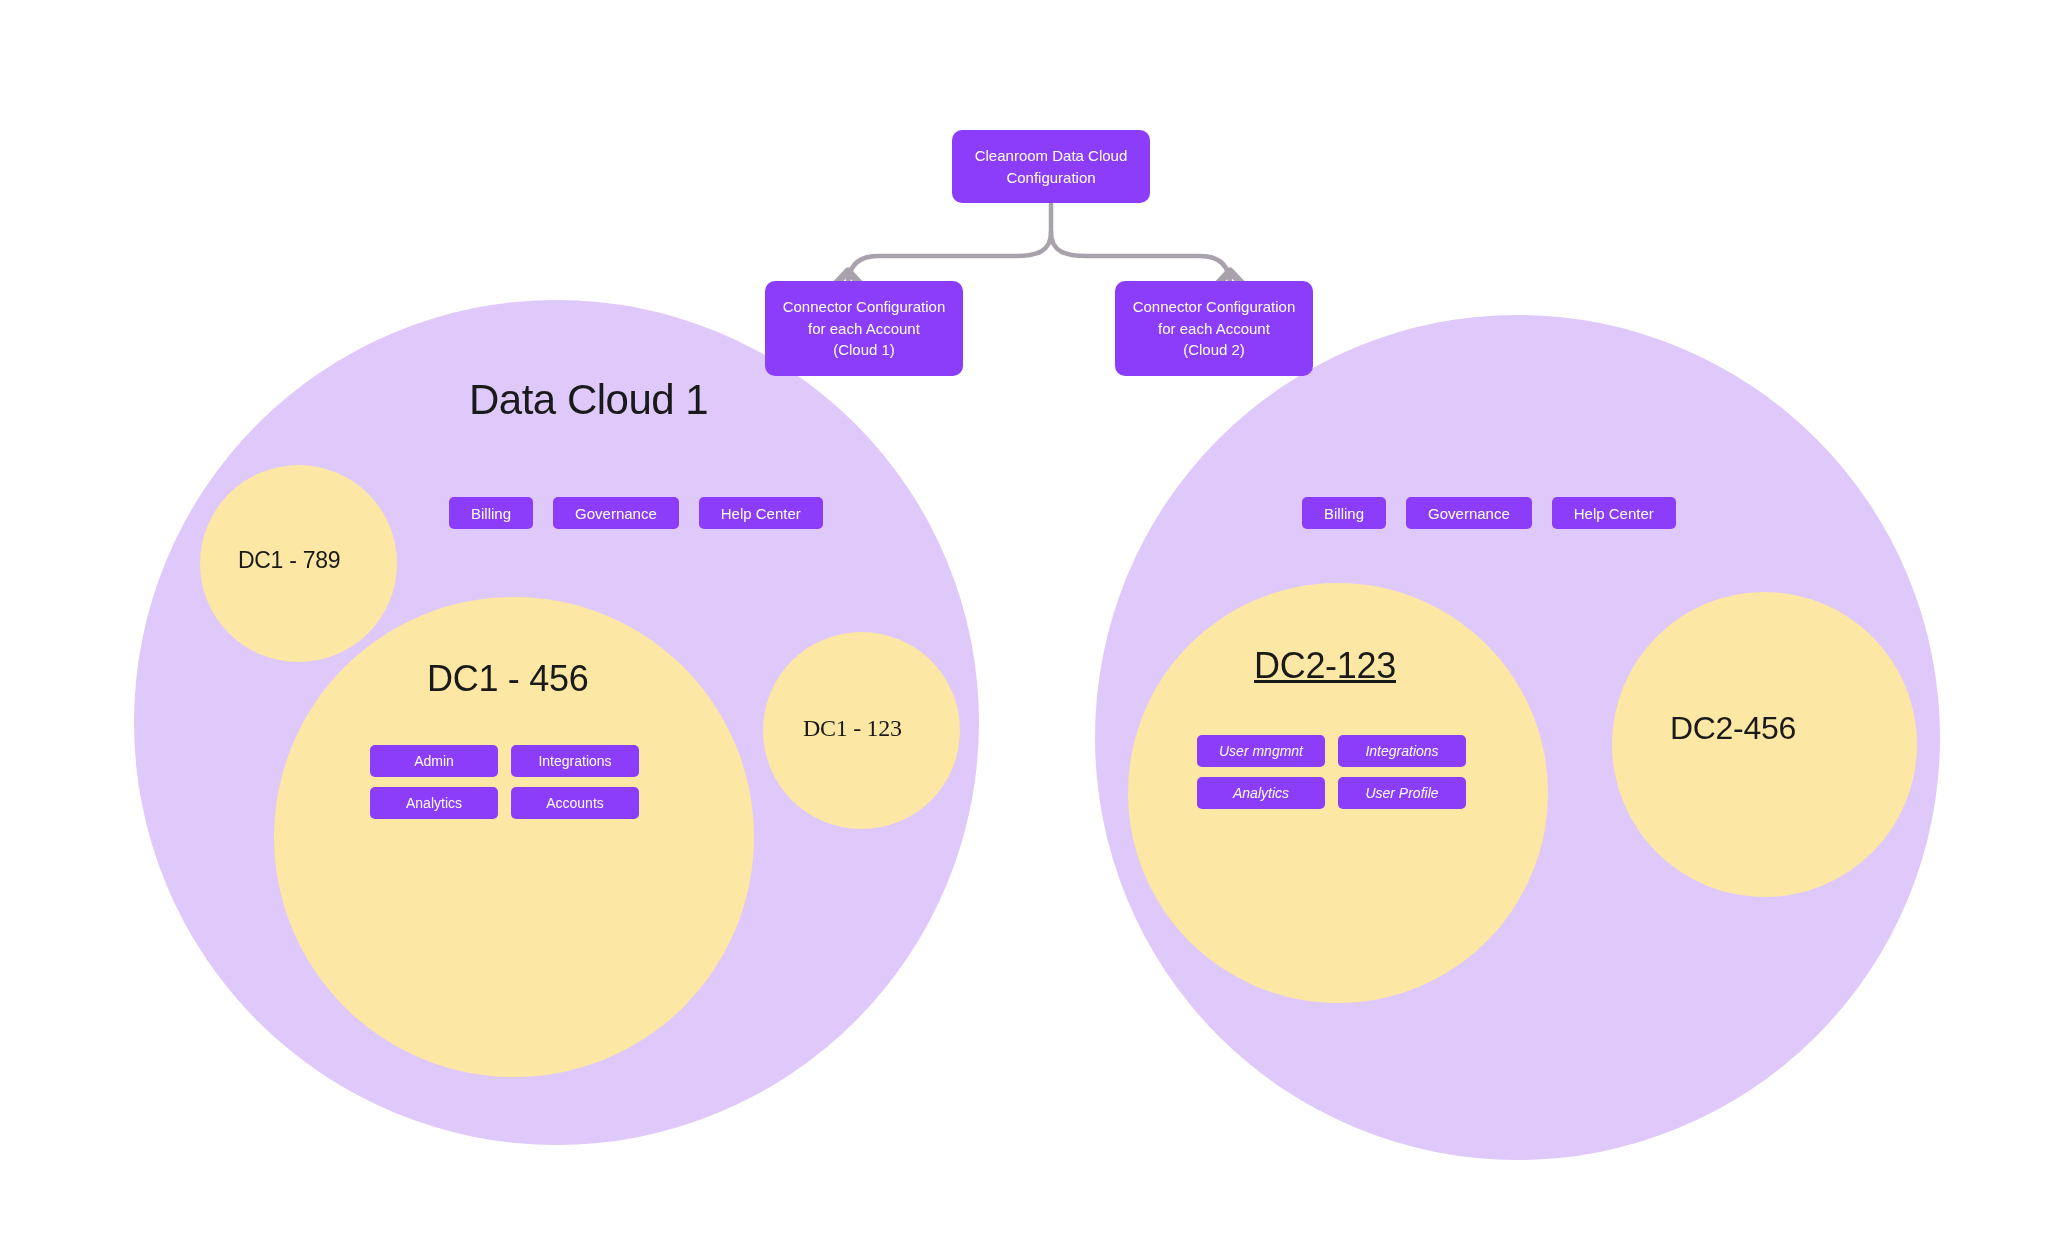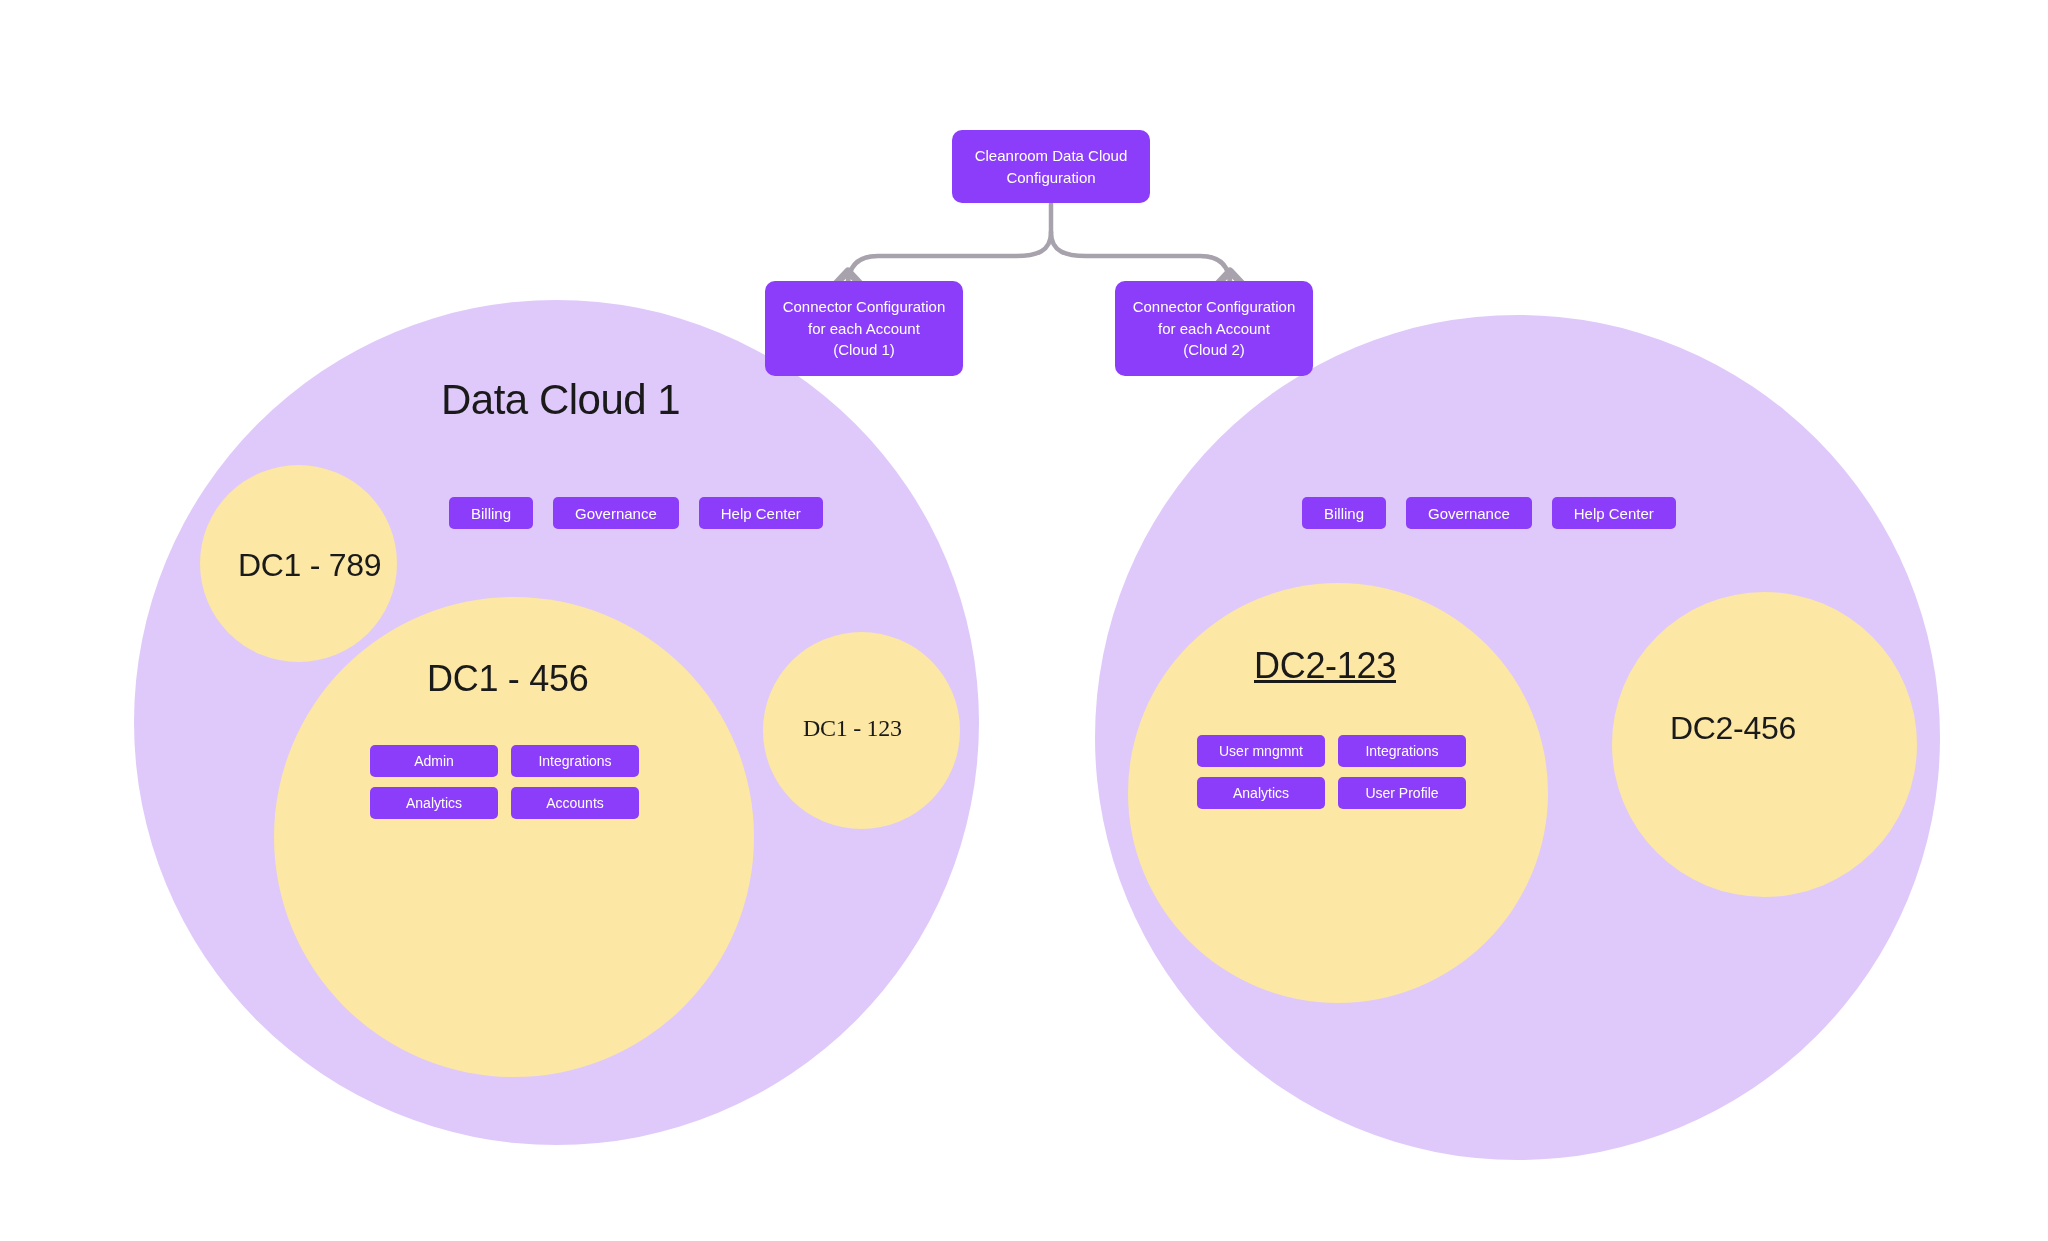--- a/index.html
+++ b/index.html
@@ -93,20 +93,21 @@
   }
 
   .cloud-title {
     position: absolute;
     color: #1a1a1a;
     font-size: 42px;
     font-weight: 400;
     letter-spacing: -0.5px;
     white-space: nowrap;
     z-index: 4;
+    margin-left: 28px;
   }
   #cloud-1-title { left: 441px; top: 376px; }
   #cloud-2-title { left: 1399px; top: 392px; }
 
   
   .pill-row {
     position: absolute;
     display: flex;
     align-items: center;
     gap: 20px;
@@ -139,21 +140,21 @@
   .account-label {
     position: absolute;
     color: #1a1a1a;
     white-space: nowrap;
     z-index: 4;
     letter-spacing: -0.3px;
   }
 
   
   #circle-dc1-789 { left: 200px; top: 465px; width: 197px; height: 197px; }
-  #label-dc1-789  { left: 238px; top: 547px; font-size: 32px; }
+  #label-dc1-789  { left: 238px; top: 547px; font-size: 23px; }
 
   #circle-dc1-456 { left: 274px; top: 597px; width: 480px; height: 480px; }
   #label-dc1-456  { left: 427px; top: 658px; font-size: 36px; }
 
   #circle-dc1-123 { left: 763px; top: 632px; width: 197px; height: 197px; }
   #label-dc1-123  { left: 803px; top: 715px; font-size: 24px; font-family: Liberation Serif, serif; }
 
   
   #circle-dc2-123 { left: 1128px; top: 583px; width: 420px; height: 420px; }
   #label-dc2-123  { left: 1254px; top: 645px; font-size: 36px; text-decoration: underline; }
@@ -169,21 +170,21 @@
     gap: 10px 13px;
     z-index: 7;
   }
   .pill-grid .pill {
     font-size: 14px;
     height: 32px;
     padding: 0 14px;
     min-width: 128px;
   }
   #grid-dc1-456 { left: 370px; top: 745px; }
-  #grid-dc2-123 { left: 1197px; top: 735px; }
+  #grid-dc2-123 { left: 1197px; top: 735px; font-style: italic; }
 </style>
 </head>
 <body>
 
 <div id="canvas">
 
   <svg id="connectors" viewBox="0 0 2048 1241" width="2048" height="1241">
     <defs>
       <marker id="arrowhead" markerWidth="9" markerHeight="9" refX="4.2" refY="4.5" orient="auto" markerUnits="strokeWidth">
         <path d="M 0.6 0.9 L 4.4 4.5 L 0.6 8.1" fill="none" stroke="#A8A2AD" stroke-width="1.6" stroke-linecap="round" stroke-linejoin="round"></path>

